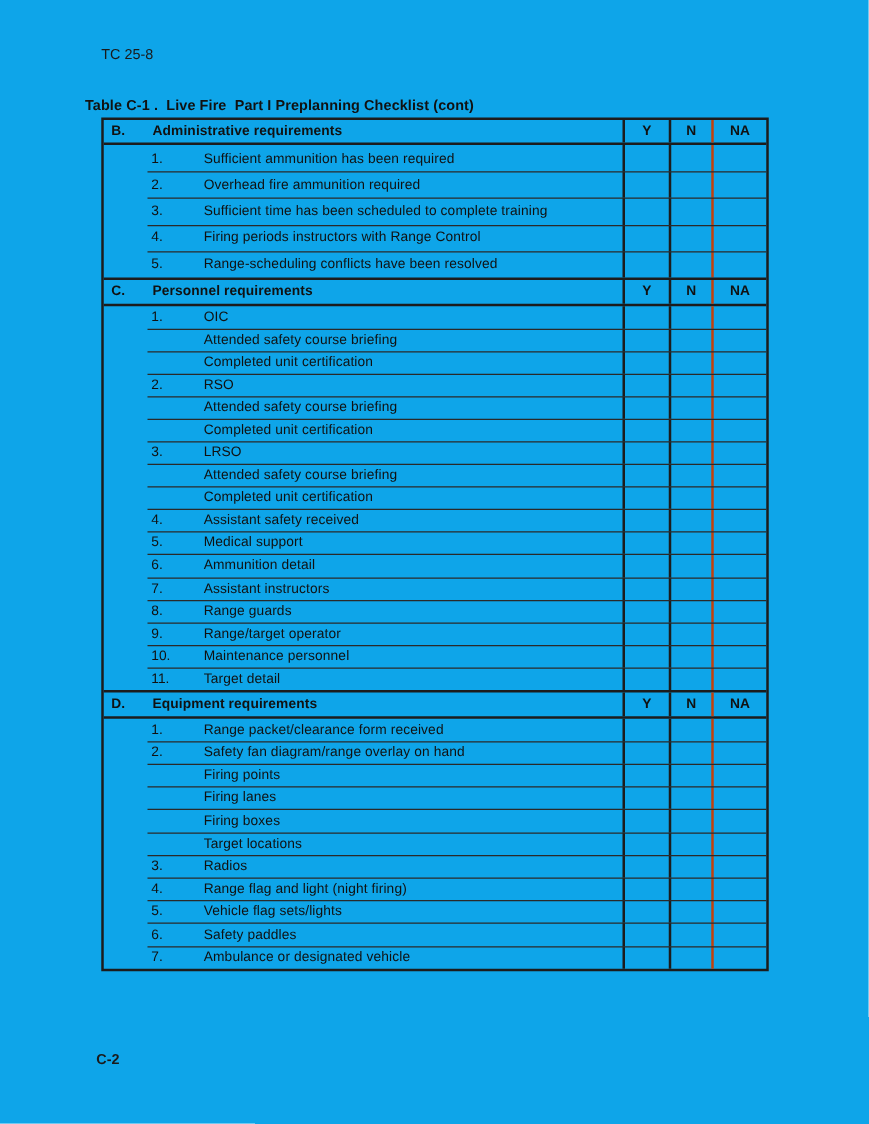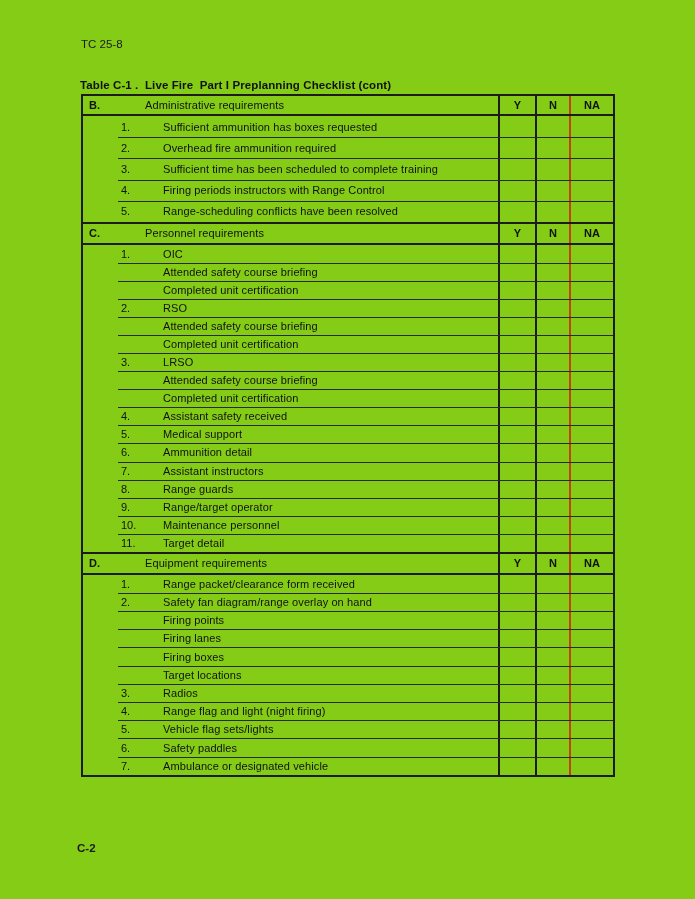--- a/index.html
+++ b/index.html
@@ -5,34 +5,34 @@
   html, body {
     margin: 0;
     padding: 0;
     background: #ffffff;
     font-family: "Liberation Sans", sans-serif;
   }
   .page {
     position: relative;
     width: 695px;
     height: 899px;
-    background: #84cc16;
+    background: #0ea5e9;
     color: #111;
     overflow: hidden;
   }
   .doc-header {
     position: absolute;
     left: 81px;
     top: 38px;
     font-size: 11.5px;
     color: #1a1a1a;
   }
   .table-title {
     position: absolute;
-    left: 80px;
+    left: 68px;
     top: 79px;
     font-size: 11.5px;
     font-weight: bold;
     color: #111;
     letter-spacing: 0.1px;
     white-space: pre;
   }
   .doc-footer {
     position: absolute;
     left: 77px;
@@ -75,23 +75,22 @@
     height: 19px;
   }
   .letter {
     flex: none;
     width: 39px;
     padding-left: 6px;
     box-sizing: border-box;
     font-weight: bold;
   }
   .sec-title {
-    font-weight: normal;
+    font-weight: bold;
     letter-spacing: 0.1px;
-    margin-left: 23px;
   }
   .item-row {
     font-size: 11px;
   }
   .sec-b .item-row { height: 21.2px; }
   .sec-c .item-row { height: 18.05px; }
   .sec-d .item-row { height: 18.2px; }
   .sep {
     position: absolute;
     left: 35px;
@@ -126,21 +125,21 @@
       <span class="sec-title">Administrative requirements</span>
     </div>
     <div class="cell col-y hdr">Y</div>
     <div class="cell col-n hdr">N</div>
     <div class="cell col-na hdr">NA</div>
   </div>
         <div class="row item-row">
 
     <div class="cell desc">
       <span class="num">1.</span>
-      <span class="item-text">Sufficient ammunition has boxes requested</span>
+      <span class="item-text">Sufficient ammunition has been required</span>
     </div>
     <div class="cell col-y"></div>
     <div class="cell col-n"></div>
     <div class="cell col-na"></div>
   </div>
         <div class="row item-row">
     <div class="sep"></div>
     <div class="cell desc">
       <span class="num">2.</span>
       <span class="item-text">Overhead fire ammunition required</span>

